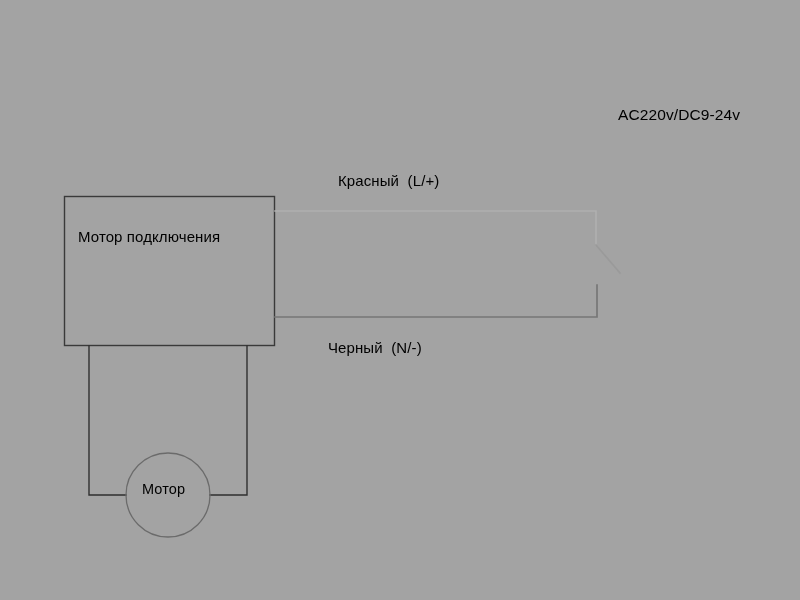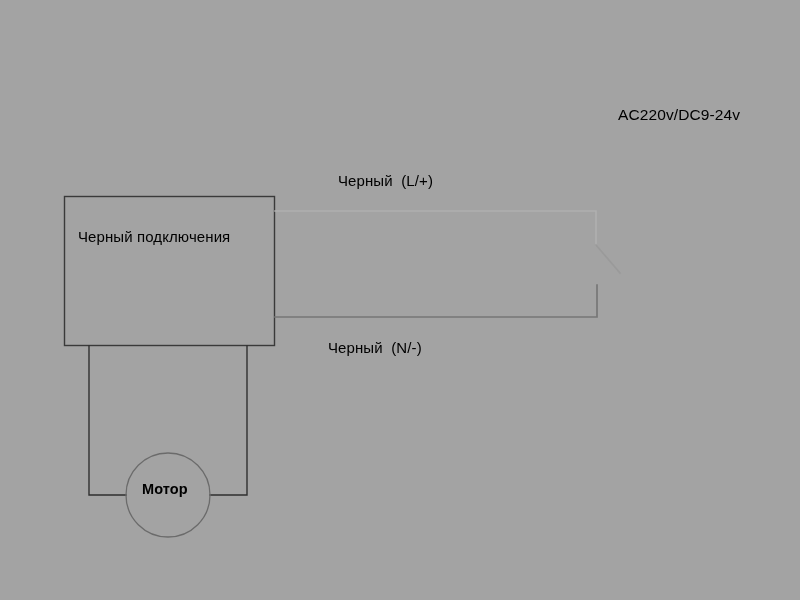--- a/index.html
+++ b/index.html
@@ -48,21 +48,20 @@
     top: 340px;
   }
   #label-box {
     left: 78px;
     top: 229px;
   }
   #label-motor {
     left: 142px;
     top: 482px;
     font-size: 14.5px;
-    font-weight: bold;
   }
 </style>
 </head>
 <body>
 
 <div id="canvas">
 
   <svg id="diagram" viewBox="0 0 800 600" xmlns="http://www.w3.org/2000/svg">
 
     <rect x="64.5" y="196.5" width="210" height="149" fill="none" stroke="#3a3a3a" stroke-width="1.4"></rect>
@@ -74,21 +73,21 @@
 
     <path d="M 89 346 L 89 495 L 126 495" fill="none" stroke="#2f2f2f" stroke-width="1.4" stroke-linecap="square" stroke-linejoin="miter"></path>
 
     <path d="M 247 346 L 247 495 L 210 495" fill="none" stroke="#2f2f2f" stroke-width="1.4" stroke-linecap="square" stroke-linejoin="miter"></path>
 
     <circle cx="168" cy="495" r="42" fill="none" stroke="#6b6b6b" stroke-width="1.3"></circle>
   </svg>
 
   <div class="diag-label" id="label-supply">AC220v/DC9-24v</div>
 
-  <div class="diag-label" id="label-red">Черный  (L/+)</div>
+  <div class="diag-label" id="label-red">Красный  (L/+)</div>
 
   <div class="diag-label" id="label-black">Черный  (N/-)</div>
 
-  <div class="diag-label" id="label-box">Черный подключения</div>
+  <div class="diag-label" id="label-box">Мотор подключения</div>
 
   <div class="diag-label" id="label-motor">Мотор</div>
 
 </div>
 
 </body></html>

